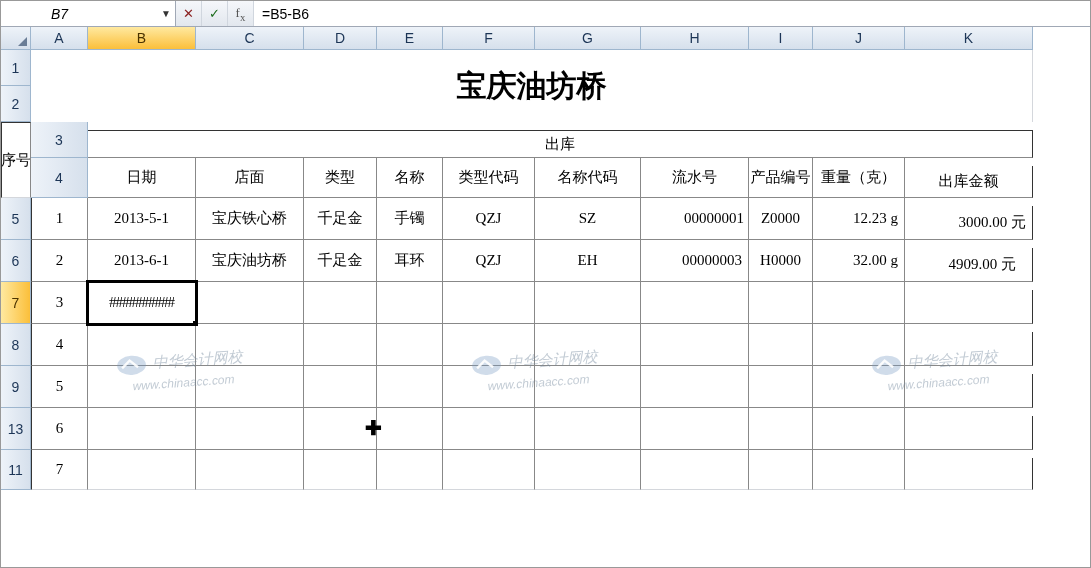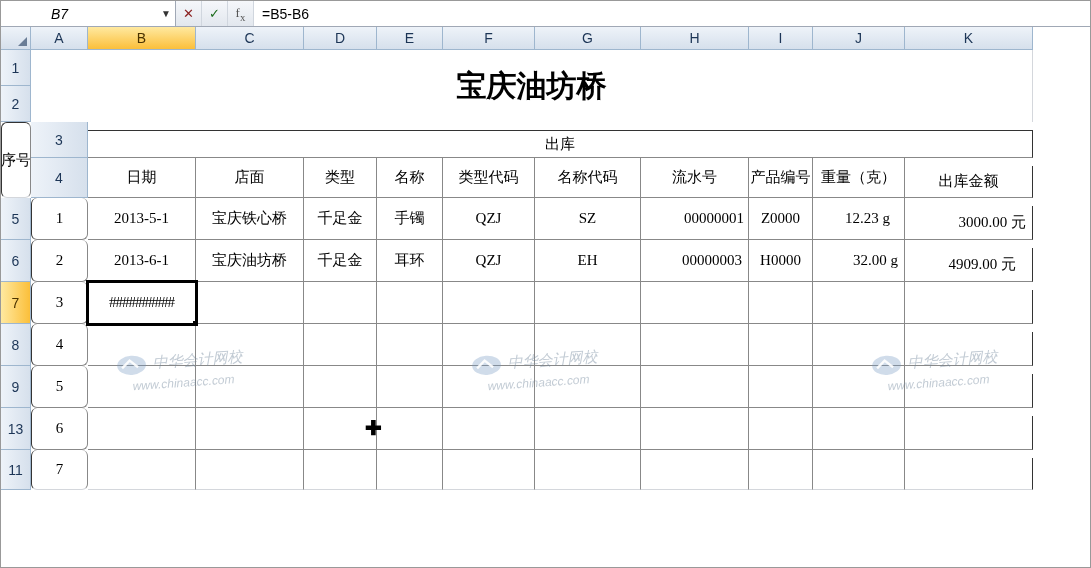--- a/index.html
+++ b/index.html
@@ -137,21 +137,21 @@
 }
 .title-cell {
   grid-column: 2 / 13;
   font-size: 30px;
   font-weight: bold;
   font-family: "SimHei", "黑体", sans-serif;
   border-right: 1px solid #d4d7dc;
   border-bottom: none;
 }
 .b-top { border-top: 1.5px solid #333; }
-.b-left { border-left: 1.5px solid #333; border-radius: 6px; }
+.b-left { border-left: 1.5px solid #333; }
 .b-right { border-right: 1.5px solid #333; margin-top: 8px; }
 .b-thin-r { border-right: 1px solid #888; }
 .b-thin-b { border-bottom: 1px solid #888; }
 .data-cell { font-family: "SimSun", serif; }
 .active-cell {
   outline: 3px solid #000;
   outline-offset: -1px;
   position: relative;
   z-index: 5;
   background: #fff;
@@ -248,21 +248,21 @@
   <div class="row-h">5</div>
   <div class="cell data-cell b-left b-thin-r b-thin-b">1</div>
   <div class="cell data-cell b-thin-r b-thin-b">2013-5-1</div>
   <div class="cell data-cell b-thin-r b-thin-b">宝庆铁心桥</div>
   <div class="cell data-cell b-thin-r b-thin-b">千足金</div>
   <div class="cell data-cell b-thin-r b-thin-b">手镯</div>
   <div class="cell data-cell b-thin-r b-thin-b">QZJ</div>
   <div class="cell data-cell b-thin-r b-thin-b">SZ</div>
   <div class="cell data-cell b-thin-r b-thin-b" style="justify-content:flex-end;padding-right:4px;">00000001</div>
   <div class="cell data-cell b-thin-r b-thin-b">Z0000</div>
-  <div class="cell data-cell b-thin-r b-thin-b" style="justify-content:flex-end;padding-right:14px;">12.23 g</div>
+  <div class="cell data-cell b-thin-r b-thin-b" style="justify-content:flex-end;padding-right:6px;">12.23 g</div>
   <div class="cell data-cell b-right b-thin-b" style="justify-content:flex-end;padding-right:6px;">3000.00 元</div>
 
   <div class="row-h">6</div>
   <div class="cell data-cell b-left b-thin-r b-thin-b">2</div>
   <div class="cell data-cell b-thin-r b-thin-b">2013-6-1</div>
   <div class="cell data-cell b-thin-r b-thin-b">宝庆油坊桥</div>
   <div class="cell data-cell b-thin-r b-thin-b">千足金</div>
   <div class="cell data-cell b-thin-r b-thin-b">耳环</div>
   <div class="cell data-cell b-thin-r b-thin-b">QZJ</div>
   <div class="cell data-cell b-thin-r b-thin-b">EH</div>

